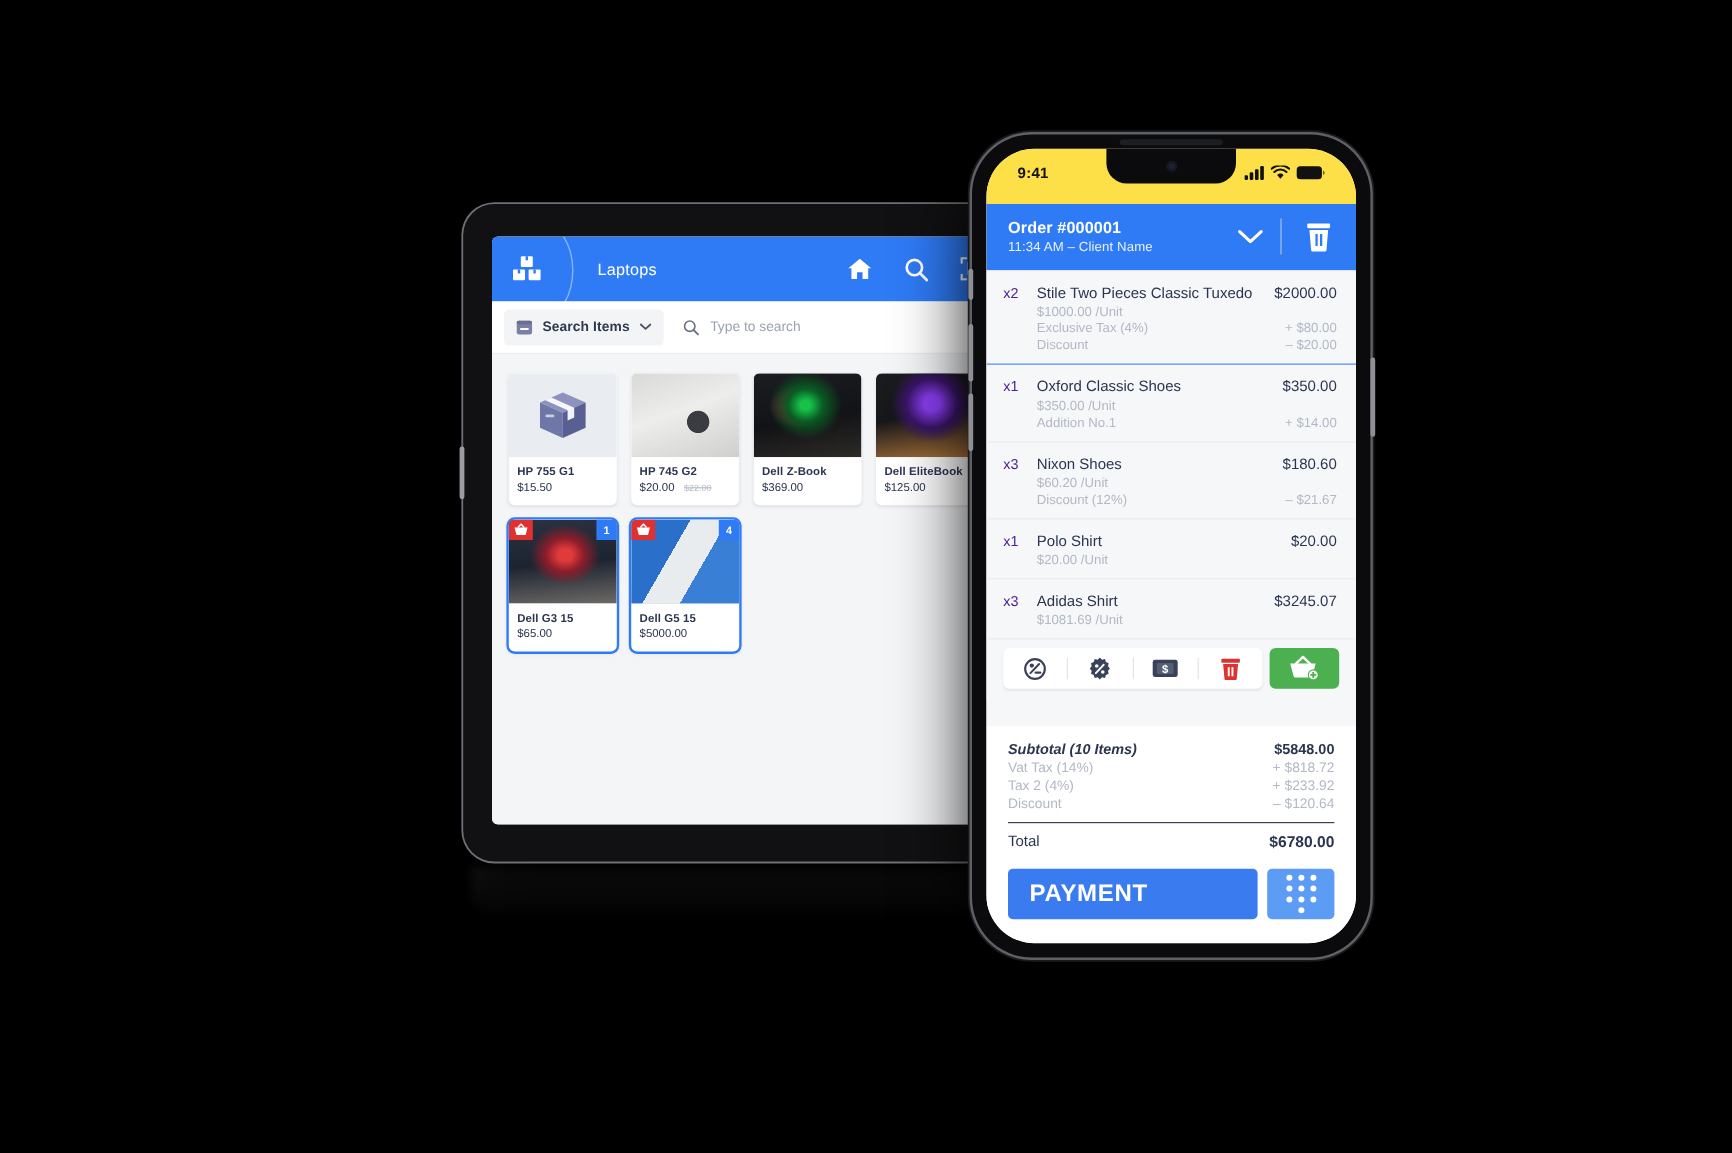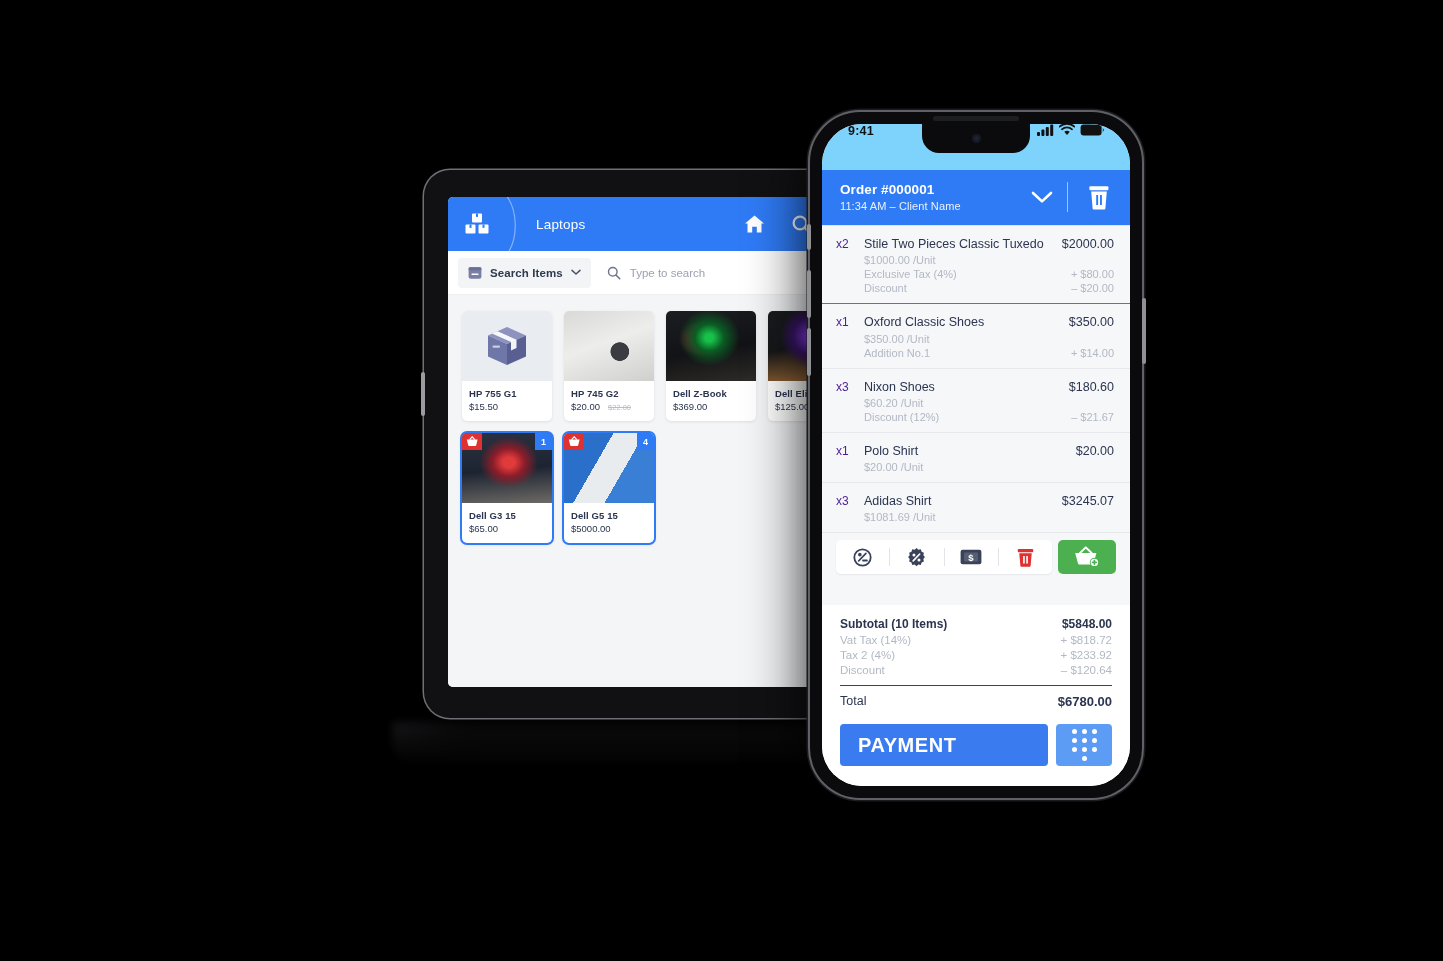--- a/index.html
+++ b/index.html
@@ -12,21 +12,20 @@
   #stage { position: relative; width: 1443px; height: 961px; background: #000; }
 
   
   #tablet {
     position: absolute;
     left: 386px; top: 170px;
     width: 470px; height: 548px;
     background: #111113;
     border-radius: 26px;
     box-shadow: 0 0 0 1.5px #6e7075, 0 18px 50px rgba(0,0,0,.9);
-    margin-left: 38px;
   }
   #tablet-sidebtn {
     position: absolute; left: -3px; top: 202px;
     width: 4px; height: 44px;
     background: #9a9ca0; border-radius: 2px;
   }
   #tablet-reflect {
     position: absolute; left: 392px; top: 722px;
     width: 460px; height: 46px;
     background: linear-gradient(to bottom, rgba(40,40,44,.55), rgba(0,0,0,0));
@@ -180,23 +179,23 @@
     display:flex; align-items:center; justify-content:center;
   }
   #notch .cam { width:9px;height:9px;border-radius:50%;background:#1e2230; box-shadow: inset 0 0 0 2px #141823; }
   #speaker {
     position: absolute; left: 50%; transform: translateX(-50%); top: 4px;
     width: 86px; height: 5px; border-radius: 3px; background: #1d1e21; z-index: 31;
   }
 
   .statusbar {
     height: 46px; flex: 0 0 46px;
-    display: flex; align-items: flex-start; justify-content: space-between;
+    display: flex; align-items: center; justify-content: space-between;
     padding: 0 26px 6px 26px;
-    background: #7dd3fc;
+    background: #fde047;
     position: relative; z-index: 5;
   }
   .statusbar .st-time { font-size: 12.5px; font-weight: 600; color: #111; letter-spacing:.2px; }
   .statusbar .st-icons { display:flex; align-items: flex-end; gap: 5px; }
 
   .order-header {
     background: #2f7bf6;
     padding: 12px 16px 13px 18px;
     display: flex; align-items: center;
     flex: 0 0 auto;
@@ -257,21 +256,21 @@
   .action-bar .ab-sep { width:1px; height: 18px; background: #e2e4e9; }
   .action-bar .ab-add {
     width: 58px; background: #4cb050; border-radius: 5px;
     display: flex; align-items: center; justify-content: center; cursor:pointer;
   }
 
   .totals {
     background: #fff; padding: 12px 18px 0 18px; flex: 0 0 auto;
   }
   .totals .trow { display: flex; justify-content: space-between; margin-bottom: 3px; }
-  .totals .trow.sub .tl { font-size: 12px; color: #2b3550; font-weight: 600; }
+  .totals .trow.sub .tl { font-size: 12px; color: #2b3550; font-weight: 600; font-style: italic; }
   .totals .trow.sub .tr { font-size: 12px; color: #2b3550; font-weight: 700; }
   .totals .trow .tl { font-size: 11.5px; color: #b2b8c4; }
   .totals .trow .tr { font-size: 11.5px; color: #b2b8c4; }
   .totals .hr { height: 1.2px; background: #3b4455; margin: 9px 0 8px 0; }
   .totals .trow.grand .tl { font-size: 12.5px; color: #2b3550; font-weight: 400; }
   .totals .trow.grand .tr { font-size: 13px; color: #2b3550; font-weight: 700; }
 
   .pay-row {
     display: flex; gap: 8px; padding: 12px 18px 20px 18px; background: #fff;
     flex: 0 0 auto;

